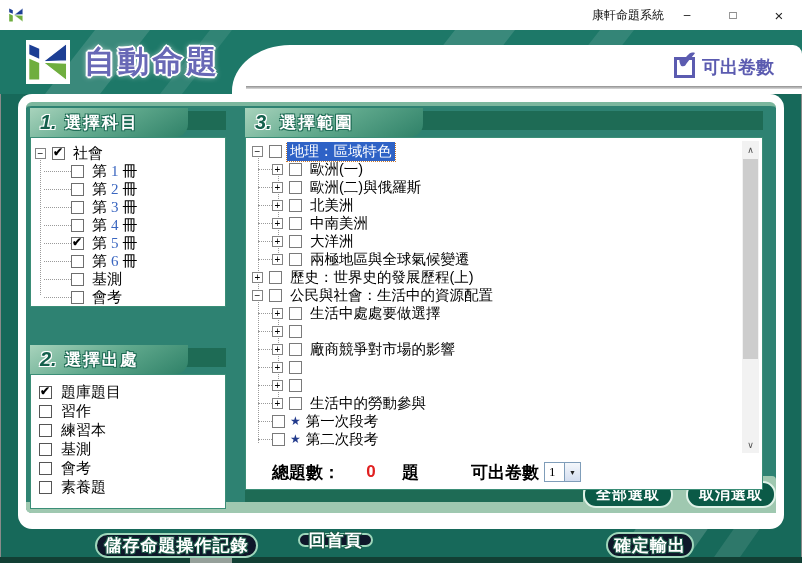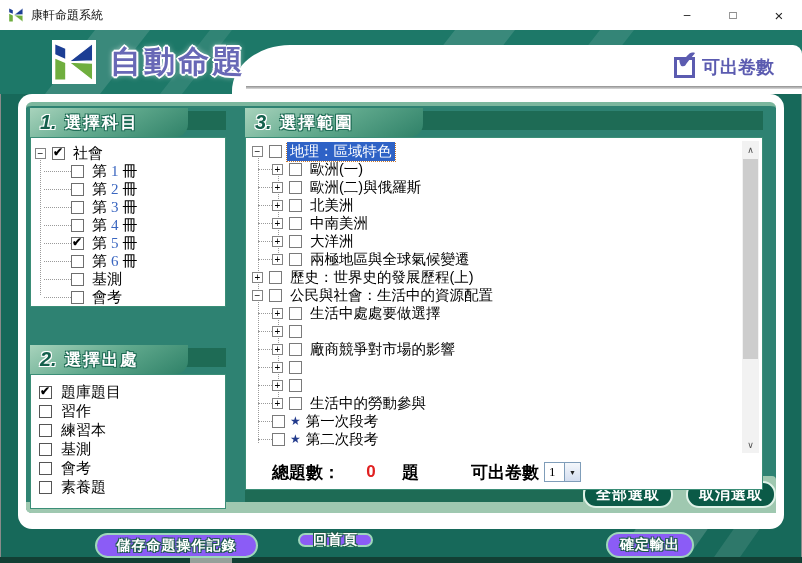--- a/index.html
+++ b/index.html
@@ -5,39 +5,39 @@
   * { margin:0; padding:0; box-sizing:border-box; }
   body { font-family:"Liberation Sans", sans-serif; background:#444; }
   i { font-style:normal; }
   #window { position:relative; width:802px; height:563px; overflow:hidden;
             background:#17695A; box-shadow:inset 0 0 0 1px #8a8a8a; }
 
   
   #titlebar { position:absolute; left:0; top:0; width:802px; height:30px; background:#fff;
               display:flex; align-items:center; }
   #titlebar .tlogo { width:16px; height:16px; margin-left:8px; }
-  #titlebar .ttitle { font-size:12px; color:#111; margin-left:7px; flex:1; }
+  #titlebar .ttitle { font-size:12px; color:#111; margin-left:7px; flex:1;text-align:right; }
   .wbtn { width:46px; height:30px; display:flex; align-items:center; justify-content:center;
           color:#222; font-size:12px; cursor:default; }
   .wbtn.close { font-size:15px; }
 
   
   #header { position:absolute; left:0; top:30px; width:802px; height:64px;
             background:#1D7868; overflow:hidden; }
   .hstripe { position:absolute; top:-10px; bottom:-10px; background:rgba(255,255,255,0.13);
              transform:skewX(-38deg); z-index:0; }
   #hs1 { left:70px;  width:55px; }
   #hs2 { left:185px; width:22px; background:rgba(255,255,255,0.09); }
   #hs3 { left:430px; width:60px; }
   #hs4 { left:575px; width:34px; background:rgba(255,255,255,0.10); }
   .swoosh { position:absolute; left:232px; top:15px; width:570px; height:49px; background:#fff;
             border-top-left-radius:58px 46px; border-top-right-radius:9px; z-index:1; }
   .swoosh .grayline { position:absolute; left:14px; right:0; bottom:5px; height:3px;
             background:linear-gradient(#8f8f8f,#dcdcdc); }
-  .brand { position:absolute; left:52px; top:10px; z-index:2; display:flex; align-items:center; }
+  .brand { position:absolute; left:26px; top:10px; z-index:2; display:flex; align-items:center; }
   .brand svg { width:44px; height:44px; }
   .brand-title { margin-left:14px; font-size:31px; font-weight:bold; letter-spacing:3px;
       color:#6868B6;
       text-shadow:-2px 0 0 #fff,2px 0 0 #fff,0 -2px 0 #fff,0 2px 0 #fff,
                   -1px -1px 0 #fff,1px 1px 0 #fff,-1px 1px 0 #fff,1px -1px 0 #fff,0 0 6px #ffffff; }
   .help { position:absolute; left:674px; top:25px; z-index:2; display:flex; align-items:center;
           cursor:pointer; }
   .help-ico { position:relative; width:21px; height:21px; background:#fff;
               border:3px solid #5B5BB0; margin-right:7px; }
   .help-ico i { position:absolute; left:0px; top:-12px; font-size:24px; font-weight:bold;
@@ -143,22 +143,22 @@
   #sheets-label { margin-left:52px; }
   .combo { display:inline-flex; width:37px; height:20px; border:1px solid #7F9DB9;
            background:#fff; margin-left:5px; cursor:pointer; }
   .combo-val { flex:1; font-size:13px; font-weight:normal; font-family:"Liberation Serif",serif;
                padding-left:4px; line-height:18px; }
   .combo-btn { width:16px; display:flex; align-items:center; justify-content:center;
                background:linear-gradient(#F4F7FB,#D4DEF0); border-left:1px solid #7F9DB9;
                font-size:7px; color:#222; }
 
   
-  .greenbtn { position:absolute; z-index:4; background:#8b5cf6; border:2px solid #9ED7BB;
-              border-radius:13px; color:#fff; font-size:14px; font-weight:bold;
+  .greenbtn { position:absolute; z-index:4; background:#0f172a; border:2px solid #9ED7BB;
+              border-radius:13px; color:#fff; font-size:17px; font-weight:bold;
               display:flex; align-items:center; justify-content:center; cursor:pointer;
               letter-spacing:1px;
               text-shadow:-1px -1px 0 #1C5C49,1px -1px 0 #1C5C49,-1px 1px 0 #1C5C49,1px 1px 0 #1C5C49; }
   #btn-save { left:95px; top:533px; width:163px; height:25px; }
   #btn-home { left:298px; top:533px; width:75px; height:14px; }
   #btn-confirm { left:606px; top:532px; width:88px; height:26px; }
 </style>
 </head>
 <body>
 

